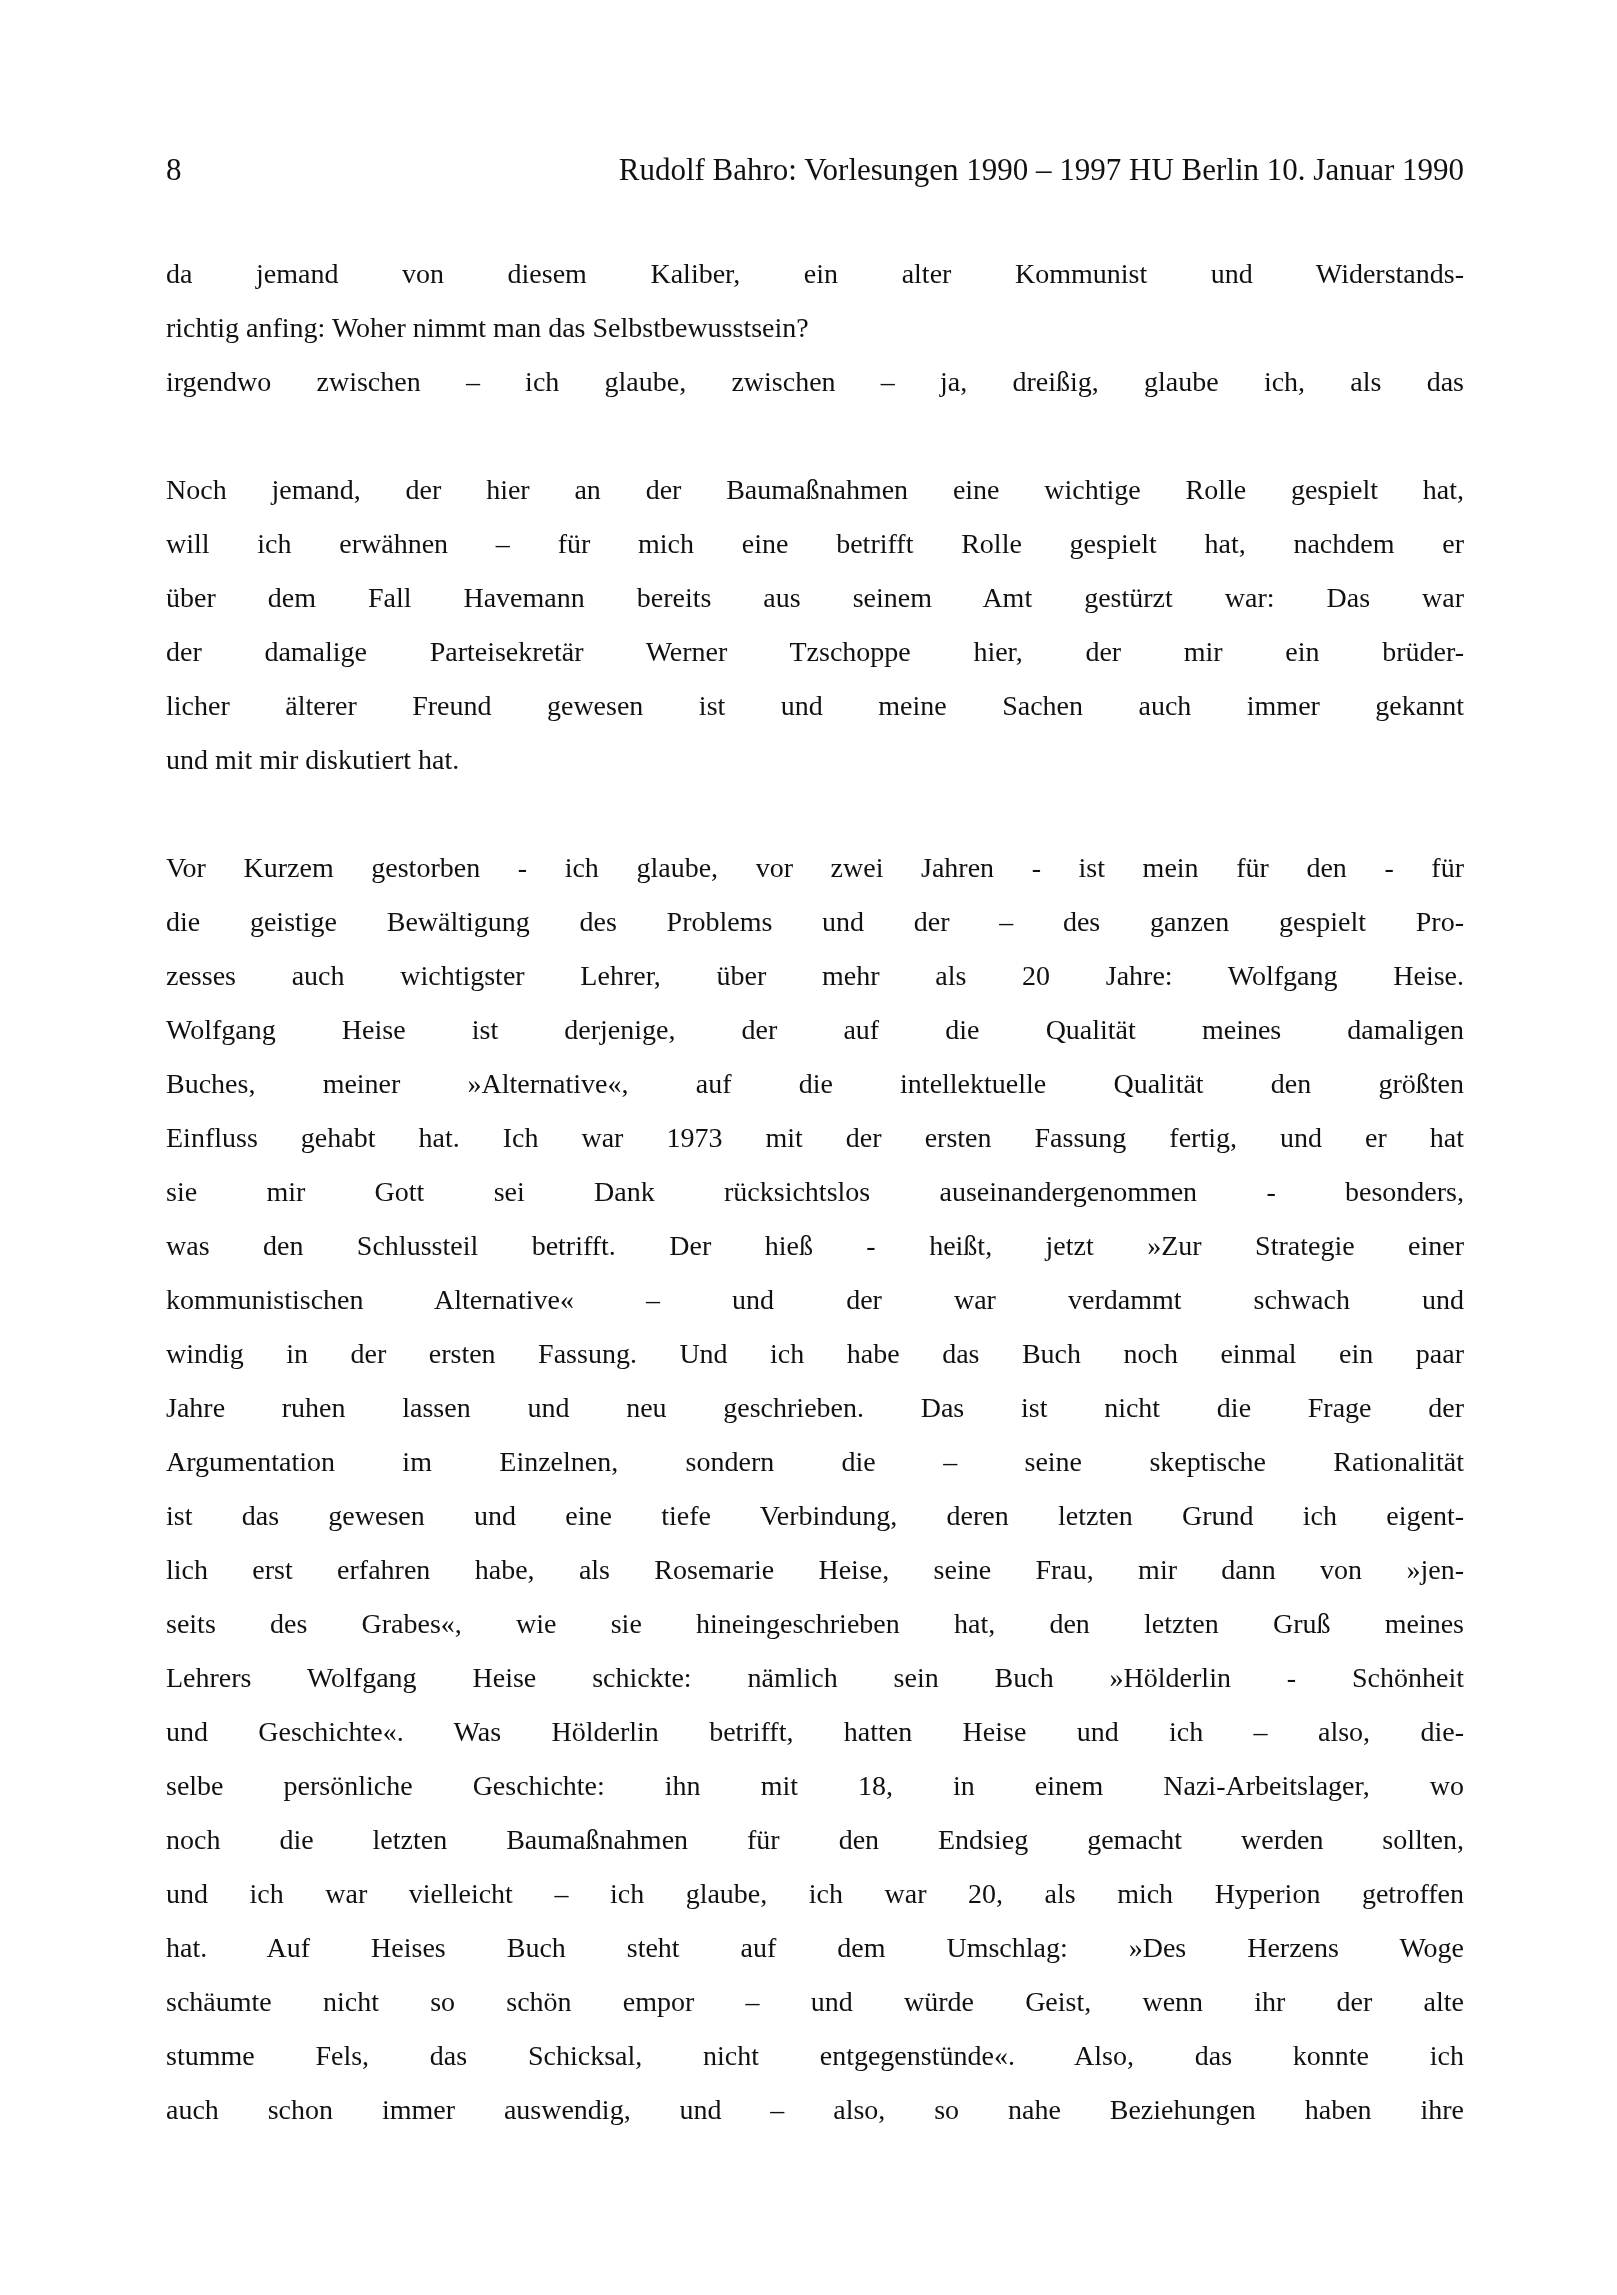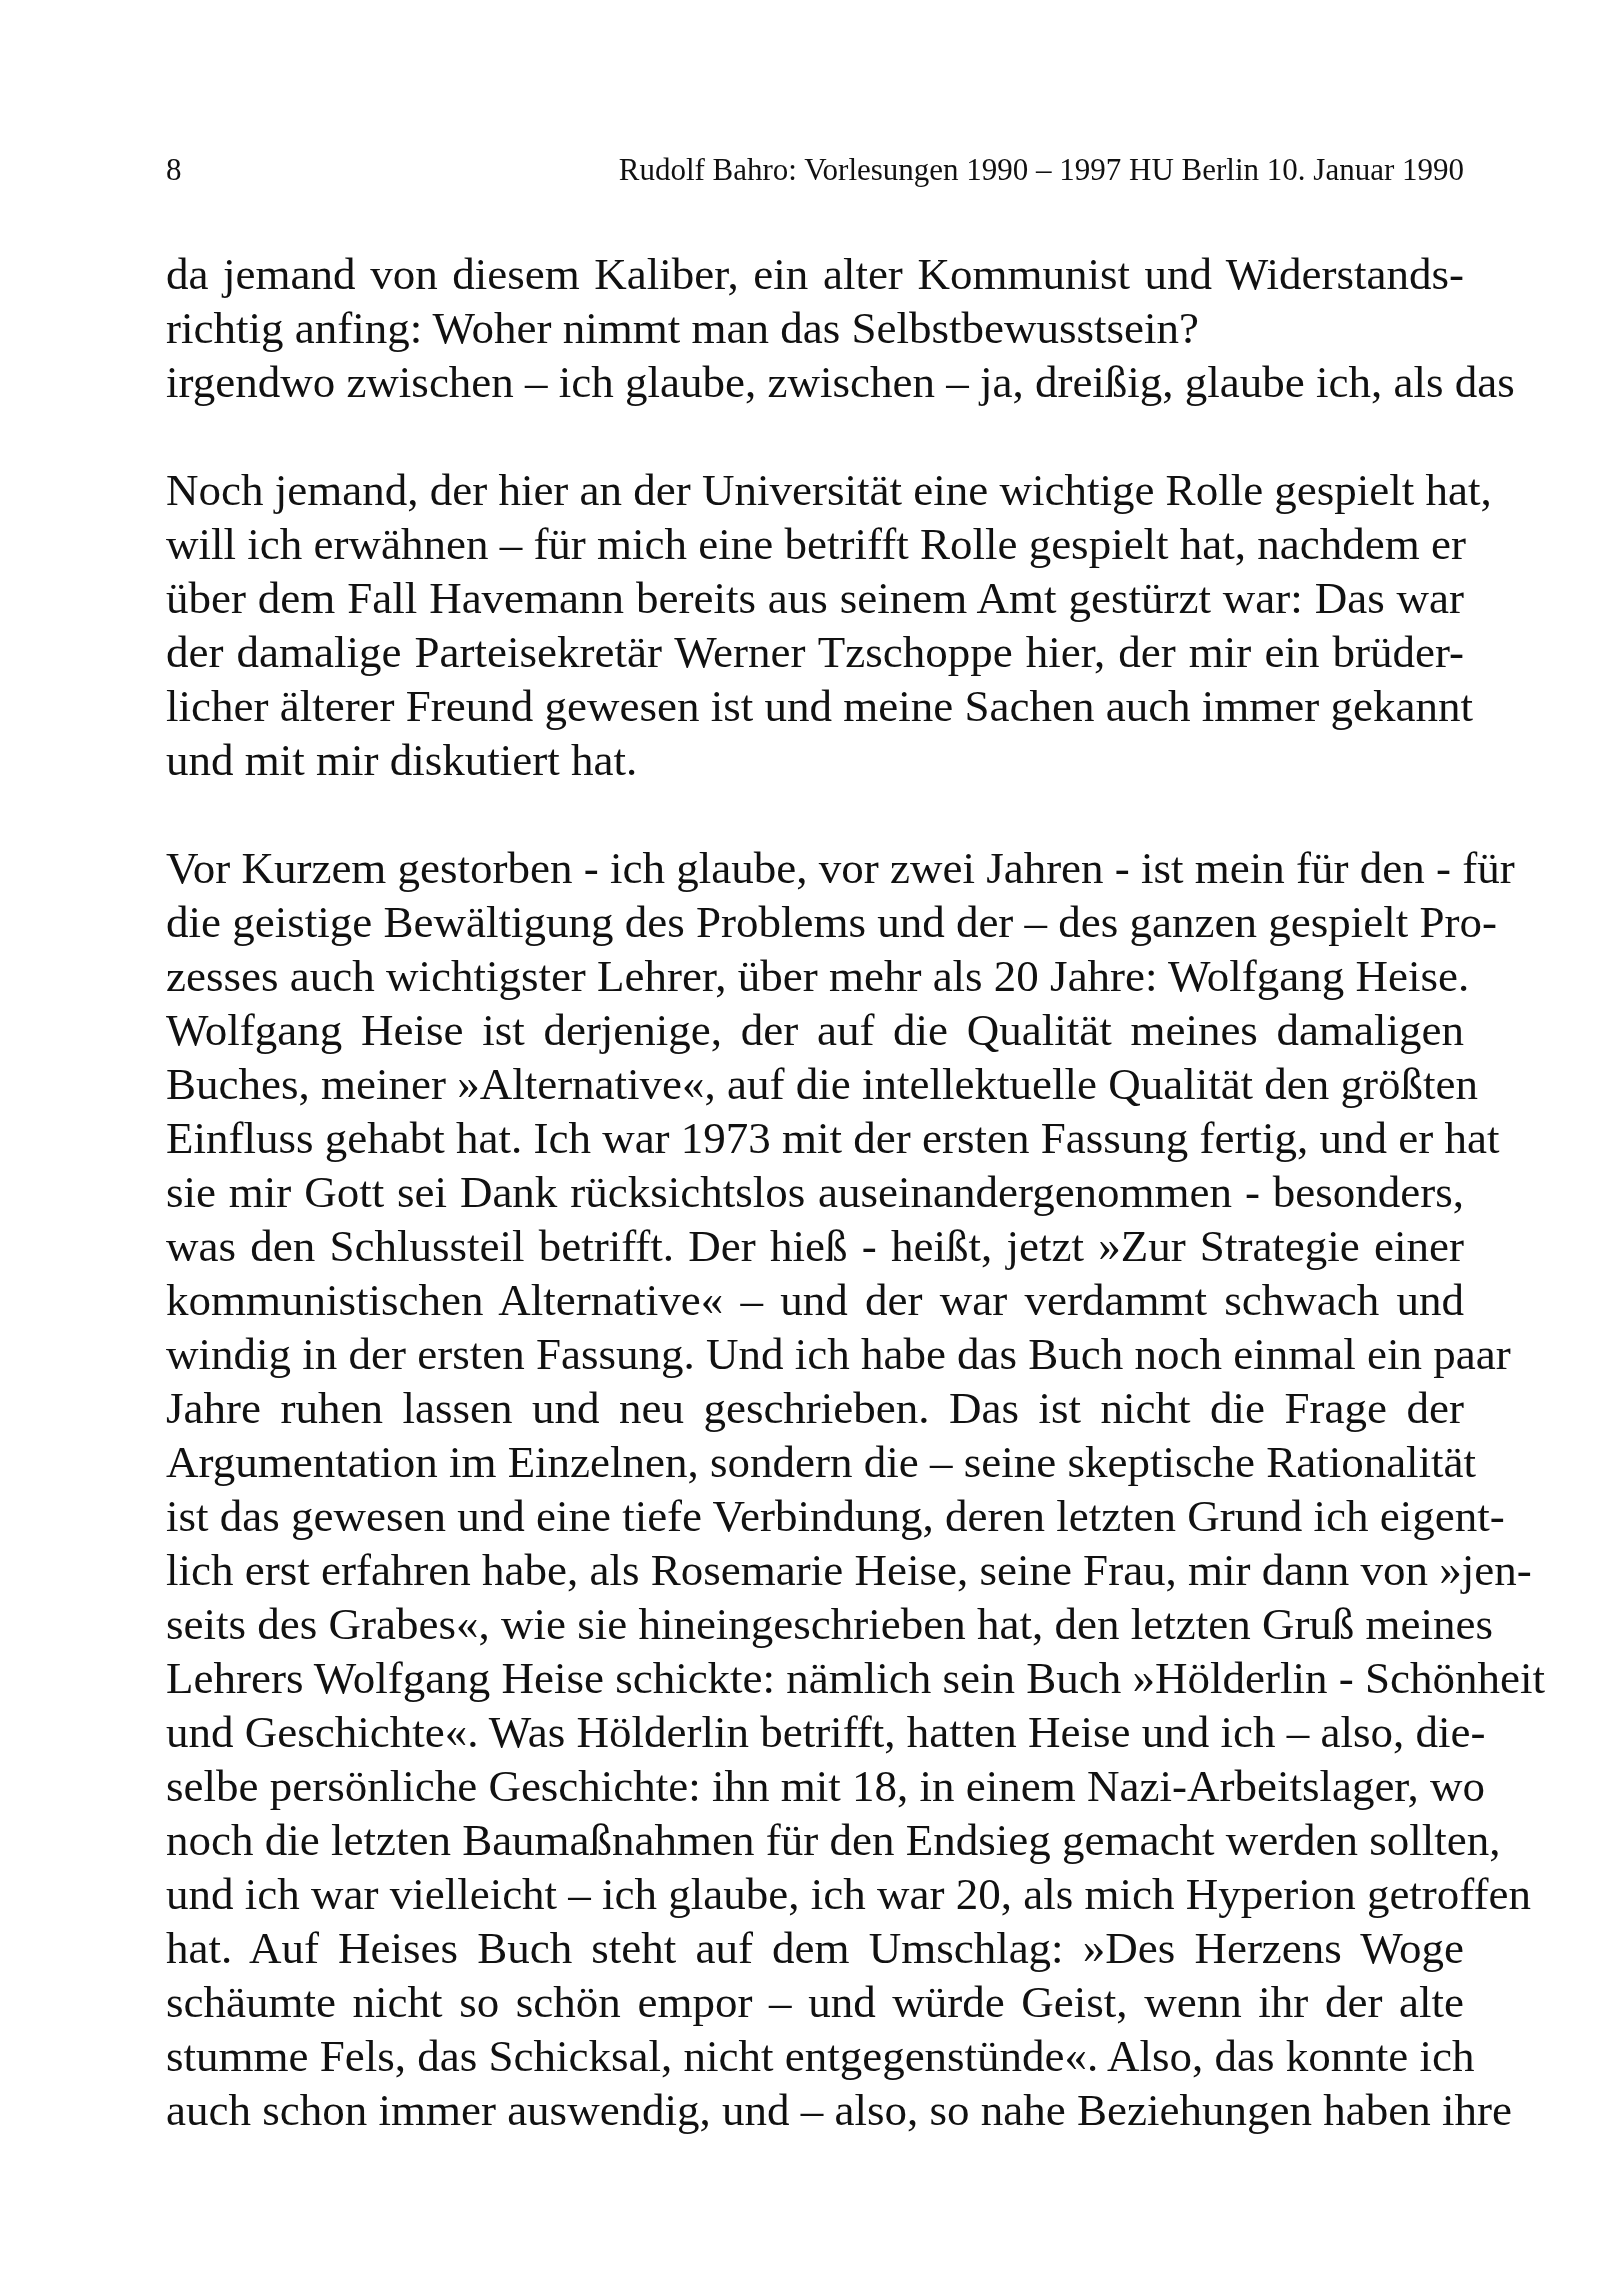--- a/index.html
+++ b/index.html
@@ -21,21 +21,21 @@
       justify-content: space-between;
       align-items: baseline;
       font-size: 31px;
       line-height: 46px;
     }
     .body-text {
       position: absolute;
       left: 166px;
       width: 1298px;
       top: 247px;
-      font-size: 45px;
+      font-size: 28px;
       line-height: 54px;
       text-align: justify;
     }
     .para { margin: 0; }
     .line {
       display: block;
       text-align: justify;
       text-align-last: justify;
       white-space: nowrap;
       height: 54px;
@@ -52,21 +52,21 @@
 </div>
 
 <div class="body-text">
   <div class="para">
     <span class="line">da jemand von diesem Kaliber, ein alter Kommunist und Widerstands-</span>
     <span class="line last">richtig anfing: Woher nimmt man das Selbstbewusstsein?</span>
     <span class="line">irgendwo zwischen – ich glaube, zwischen – ja, dreißig, glaube ich, als das</span>
   </div>
   <div class="gap"></div>
   <div class="para">
-    <span class="line">Noch jemand, der hier an der Universität eine wichtige Rolle gespielt hat,</span>
+    <span class="line">Noch jemand, der hier an der Baumaßnahmen eine wichtige Rolle gespielt hat,</span>
     <span class="line">will ich erwähnen – für mich eine betrifft Rolle gespielt hat, nachdem er</span>
     <span class="line">über dem Fall Havemann bereits aus seinem Amt gestürzt war: Das war</span>
     <span class="line">der damalige Parteisekretär Werner Tzschoppe hier, der mir ein brüder-</span>
     <span class="line">licher älterer Freund gewesen ist und meine Sachen auch immer gekannt</span>
     <span class="line last">und mit mir diskutiert hat.</span>
   </div>
   <div class="gap"></div>
   <div class="para">
     <span class="line">Vor Kurzem gestorben - ich glaube, vor zwei Jahren - ist mein für den - für</span>
     <span class="line">die geistige Bewältigung des Problems und der – des ganzen gespielt Pro-</span>

